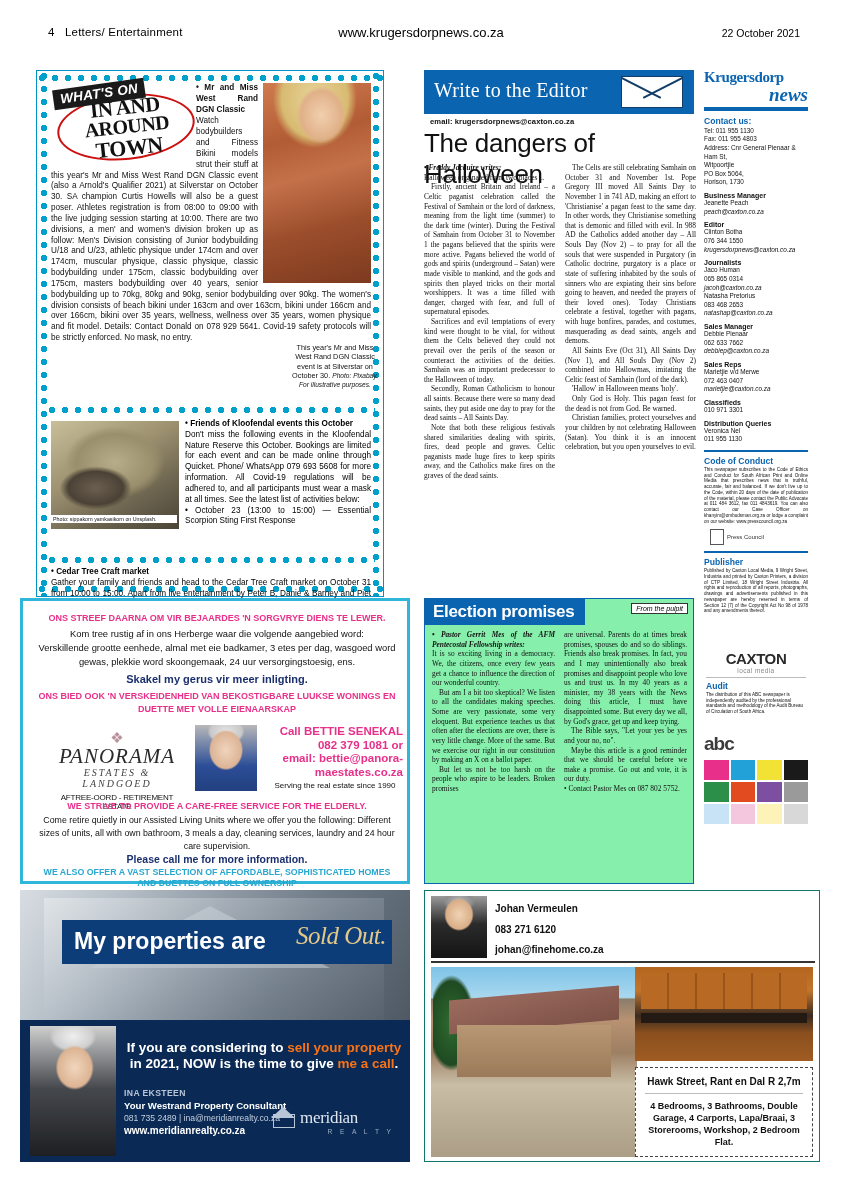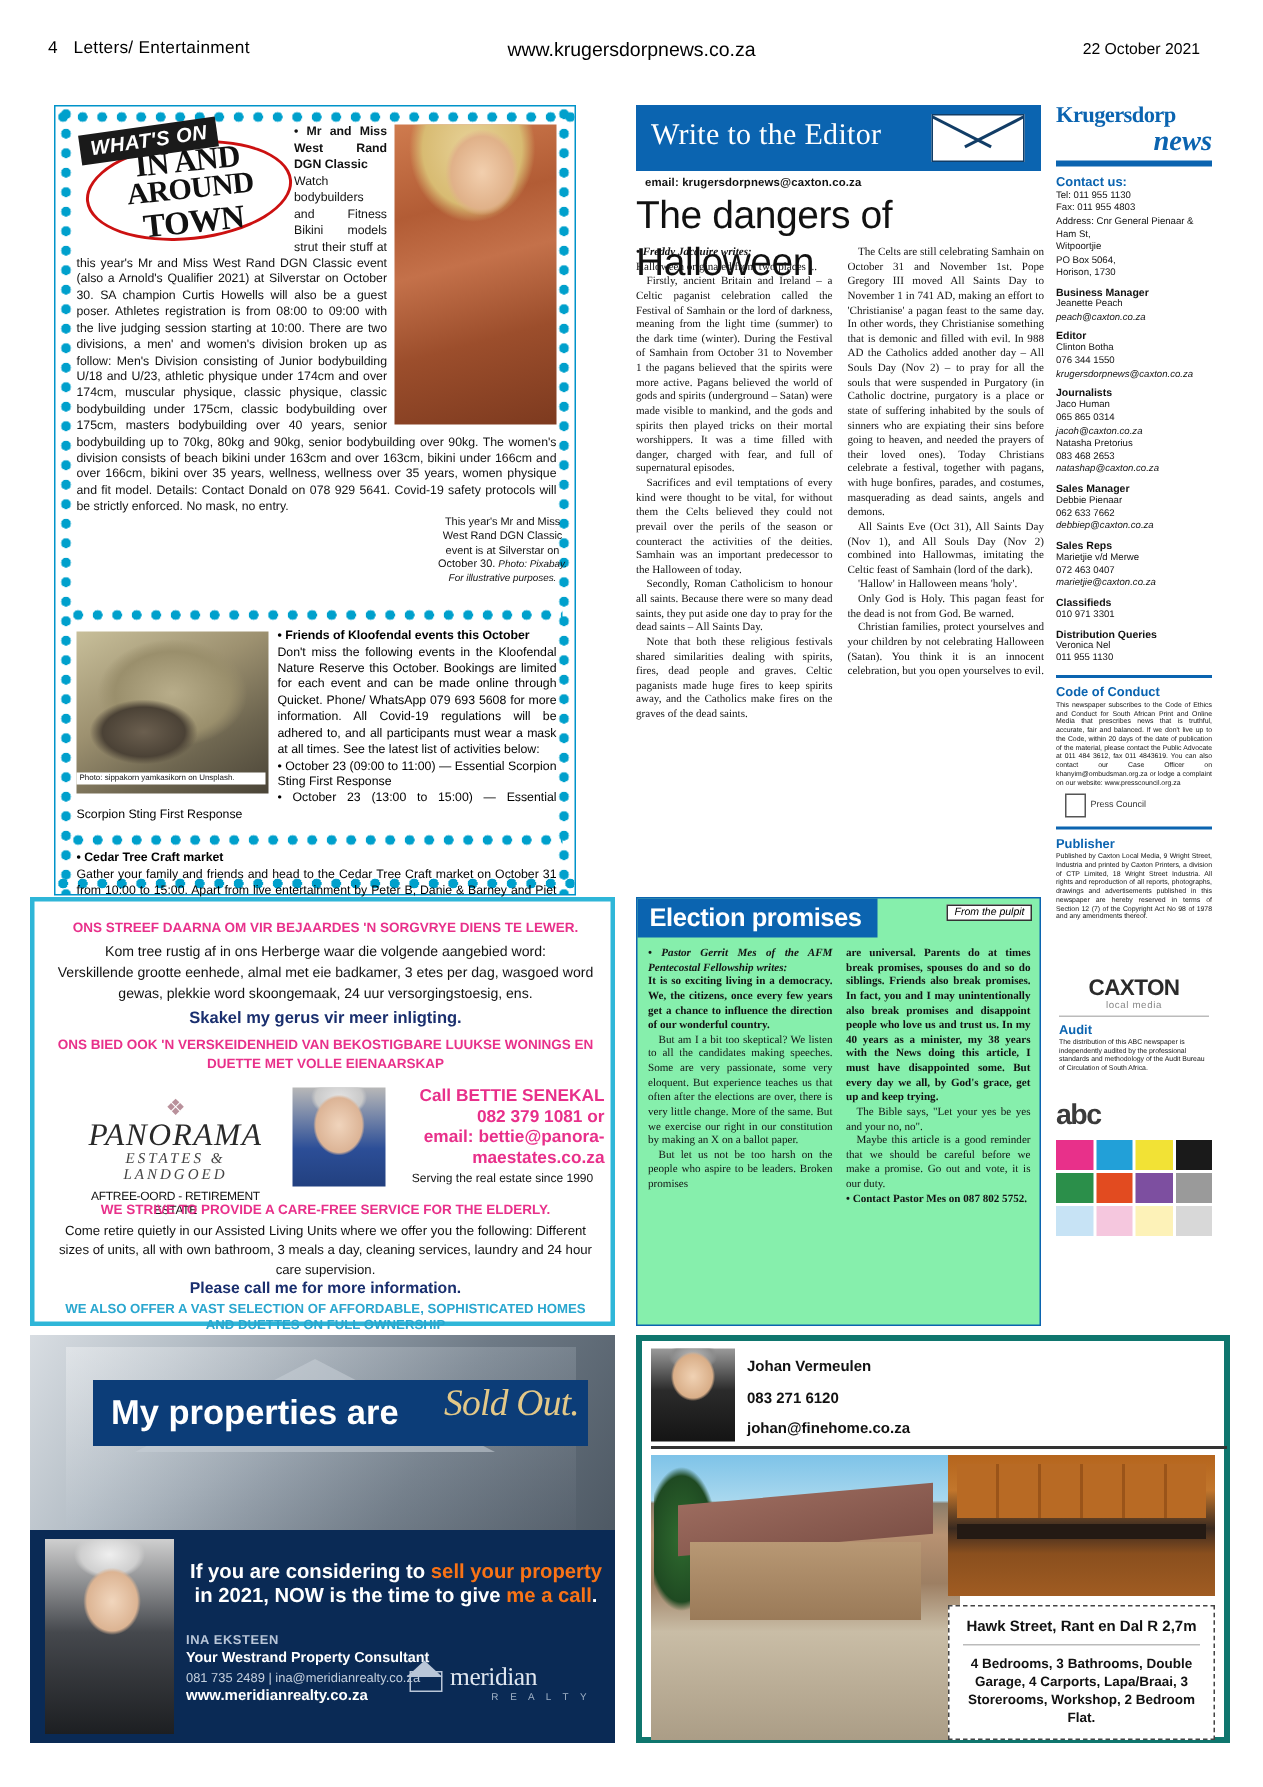--- a/index.html
+++ b/index.html
@@ -10,21 +10,21 @@
     color: #000;
     position: relative;
     overflow: hidden;
   }
 
   
   .masthead {
     position: absolute; left: 0; top: 0; width: 842px; height: 62px;
     display: flex; align-items: center;
   }
-  .mast-left  { position: absolute; left: 32px;  top: 26px; font-size: 11.5px; letter-spacing: .2px; }
+  .mast-left  { position: absolute; left: 48px;  top: 26px; font-size: 11.5px; letter-spacing: .2px; }
   .mast-left .pg { margin-right: 7px; }
   .mast-mid   { position: absolute; left: 0; right: 0; top: 25px; text-align: center; font-size: 13px; }
   .mast-right { position: absolute; right: 42px; top: 27px; font-size: 10.5px; }
 
   
   .whatson {
     position: absolute; left: 36px; top: 70px; width: 348px; height: 527px;
     border: 1px solid #0093c9;
     background: #fff;
   }
@@ -180,21 +180,21 @@
     border: 1px solid #333; padding: 1px 4px;
     font-size: 7px; font-style: italic; background: #fff;
   }
   .ep-cols {
     position: absolute; left: 7px; top: 31px; width: 256px; height: 248px;
     display: flex; gap: 9px;
   }
   .ep-col { width: 123px; font-family: "Liberation Serif", serif; font-size: 7.4px;
             line-height: 1.3; text-align: justify; color: #111; }
   .ep-col p { text-indent: 7px; margin: 0; }
-  .ep-col p.noind { text-indent: 0; font-weight: bold; }
+  .ep-col p.noind { text-indent: 0; }
 
   
   .sidebar { position: absolute; left: 704px; top: 70px; width: 104px; }
   .sb-logo { font-family: "Liberation Serif", serif; color: #0b64b0; line-height: .9; }
   .sb-logo .l1 { font-size: 15px; font-weight: bold; letter-spacing: -.4px; }
   .sb-logo .l2 { font-size: 19px; font-style: italic; font-weight: bold; text-align: right; display:block; margin-top:1px;}
   .sb-rule { height: 4px; background: #0b64b0; margin: 4px 0 5px; }
   .sb-h { color: #0b64b0; font-size: 8.6px; font-weight: bold; margin-bottom: 1px; }
   .sb-sub { font-size: 7px; font-weight: bold; color: #111; margin-top: 5px; }
   .sb-t { font-size: 6.4px; line-height: 1.35; color: #111; }
@@ -320,21 +320,21 @@
     content: ""; position: absolute; left: 1px; top: 1px; width: 0; height: 0;
     border-left: 12px solid transparent; border-right: 12px solid transparent;
     border-bottom: 11px solid #b9c6d8;
   }
   .mer-word { color: #dfe6ef; font-family: "Liberation Serif", serif; font-size: 17px; letter-spacing: -.3px; }
   .mer-sub2 { position: absolute; right: 16px; top: 108px; color: #9fb0c5; font-size: 6.6px; letter-spacing: 3px; }
 
   
   .fh-ad {
     position: absolute; left: 424px; top: 890px; width: 396px; height: 272px;
-    border: 4px solid #0f766e; background: #fff;
+    border: 1px solid #0f766e; background: #fff;
   }
   .fh-agent {
     position: absolute; left: 6px; top: 5px; width: 56px; height: 62px;
     background:
       radial-gradient(ellipse 18px 20px at 50% 30%, #f0d2b4 0%, #d9ae88 72%, transparent 82%),
       radial-gradient(ellipse 22px 14px at 50% 8%, #b9b9b9 0%, #8d8d8d 60%, transparent 74%),
       linear-gradient(180deg, #9a9a9a 0%, #2b2b2b 45%, #141414 100%);
   }
   .fh-ctc { position: absolute; left: 70px; top: 8px; font-size: 10px; font-weight: bold; line-height: 2.05; color: #111; }
   .fh-logo { position: absolute; right: 6px; top: 4px; width: 196px; text-align: center; }
@@ -443,21 +443,20 @@
     <i>Photo: Pixabay.</i>
     <i style="display:block;">For illustrative purposes.</i>
   </div>
 
   <div class="dotdivider" style="top:334px;"></div>
 
   <div style="position:absolute; left:14px; top:348px; width:320px; font-size:8.2px; line-height:1.32; text-align:justify;">
     <div class="ph ph-scorp" style="float:left;width:128px;height:108px;margin:2px 6px 2px 0;"></div>
     <p style="font-weight:bold;">• Friends of Kloofendal events this October</p>
     <p>Don't miss the following events in the Kloofendal Nature Reserve this October. Bookings are limited for each event and can be made online through Quicket. Phone/ WhatsApp 079 693 5608 for more information. All Covid-19 regulations will be adhered to, and all participants must wear a mask at all times. See the latest list of activities below:</p>
-    <p>• October 23 (09:00 to 11:00) — Essential Scorpion Sting First Response</p>
     <p>• October 23 (13:00 to 15:00) — Essential Scorpion Sting First Response</p>
   </div>
   <div class="photocap" style="left:14px; top:444px; width:126px; font-size:5.3px;">Photo: sippakorn yamkasikorn on Unsplash.</div>
 
   <div class="dotdivider" style="top:484px;"></div>
 
   <div style="position:absolute; left:14px; top:496px; width:320px; font-size:8.2px; line-height:1.32; text-align:justify;">
     <p style="font-weight:bold;">• Cedar Tree Craft market</p>
     <p>Gather your family and friends and head to the Cedar Tree Craft market on October 31 from 10:00 to 15:00. Apart from live entertainment by Peter B, Danie &amp; Barney and Piet van Zyl, you can expect an array of excellent stalls ranging from mouth-watering food and drinks to custom-made baby accessories, jewellery, leather products, delicacies, needlework and unique clothes, just to mention a few. Do not forget your mask!</p>
     <p>Venue: Khosa Sports Club. Details: Contact Chanelle on 081 500 6884.</p>

